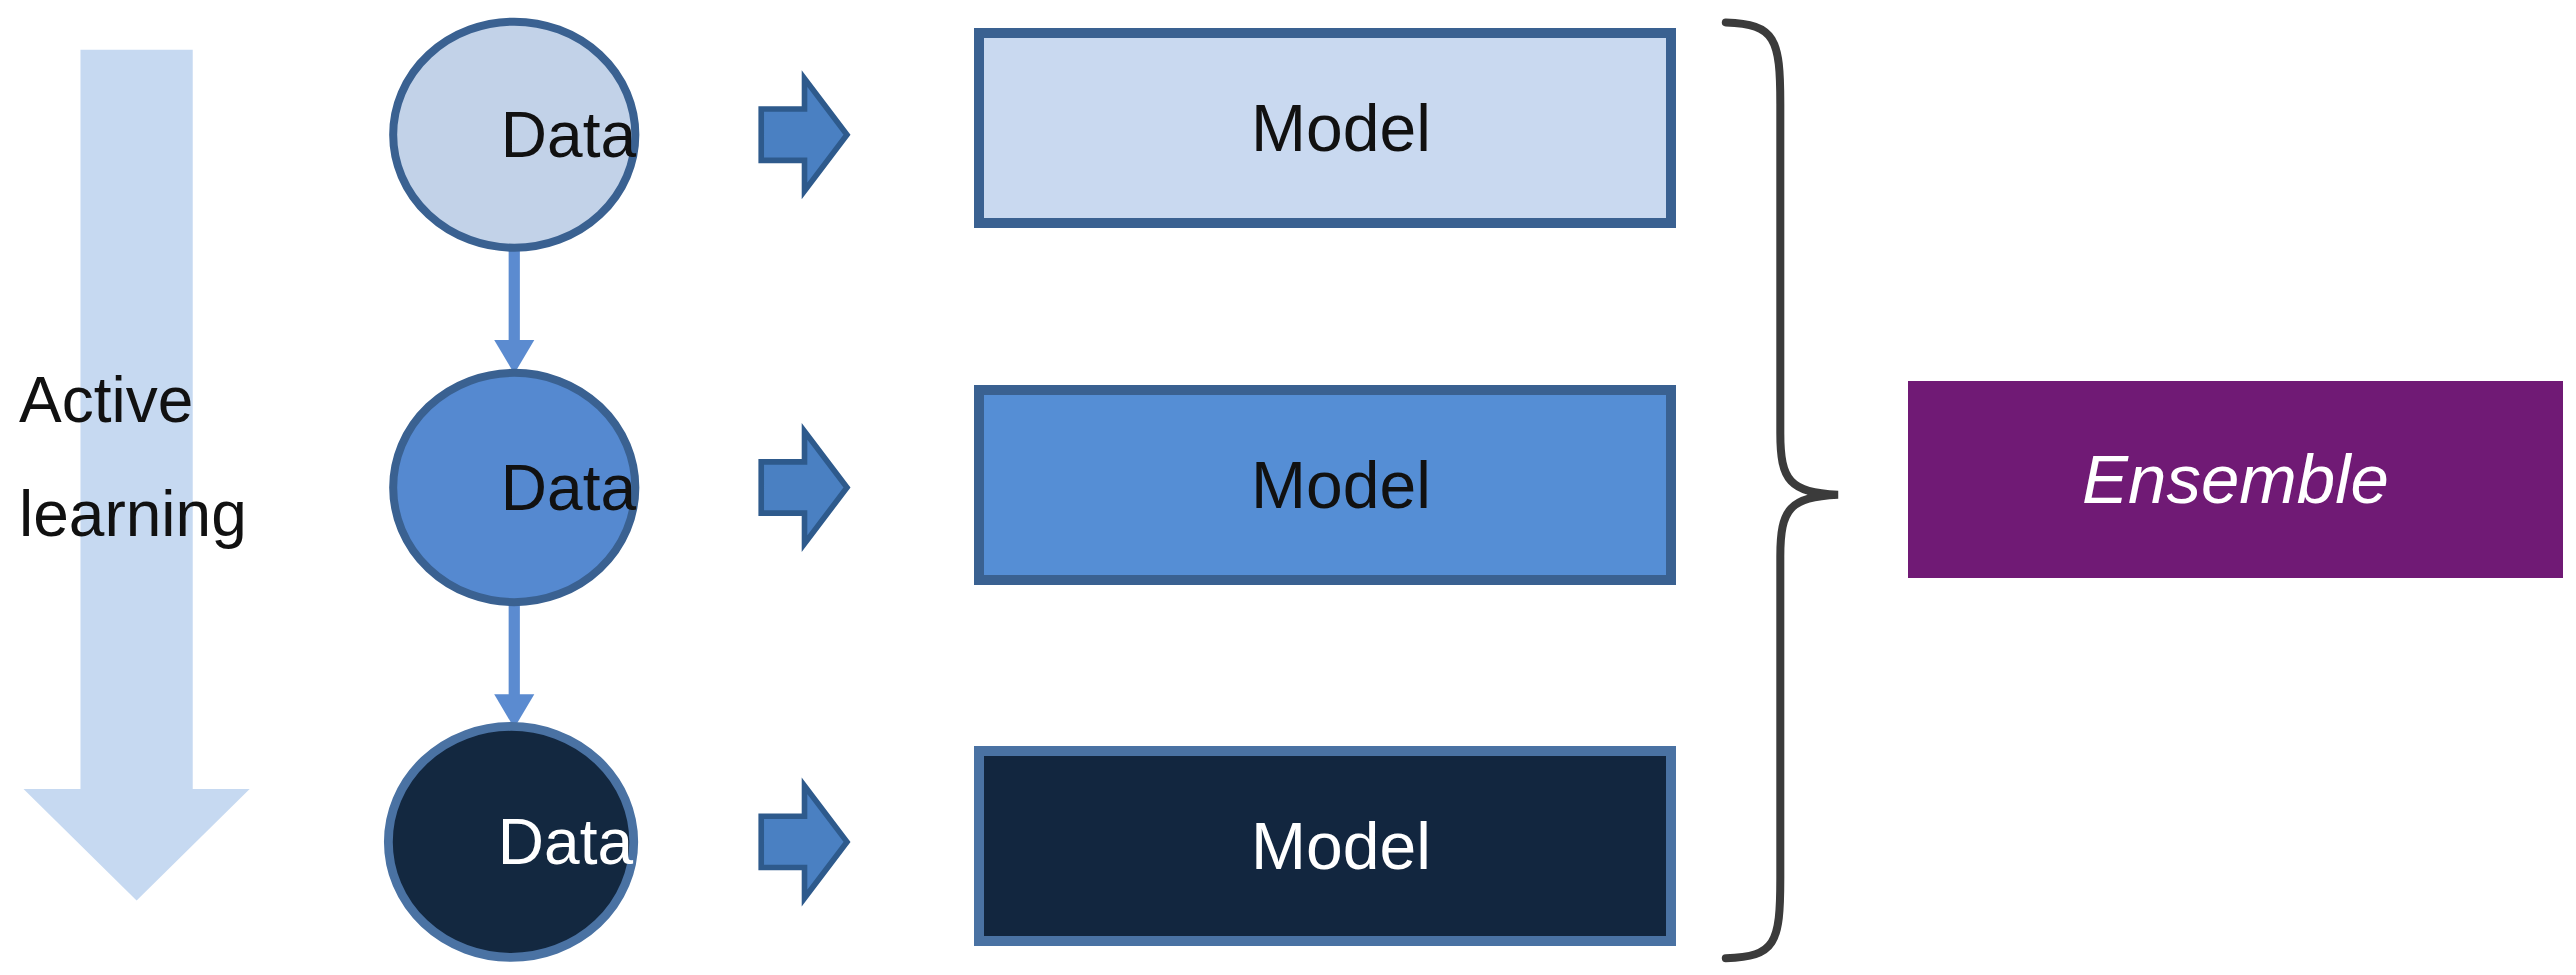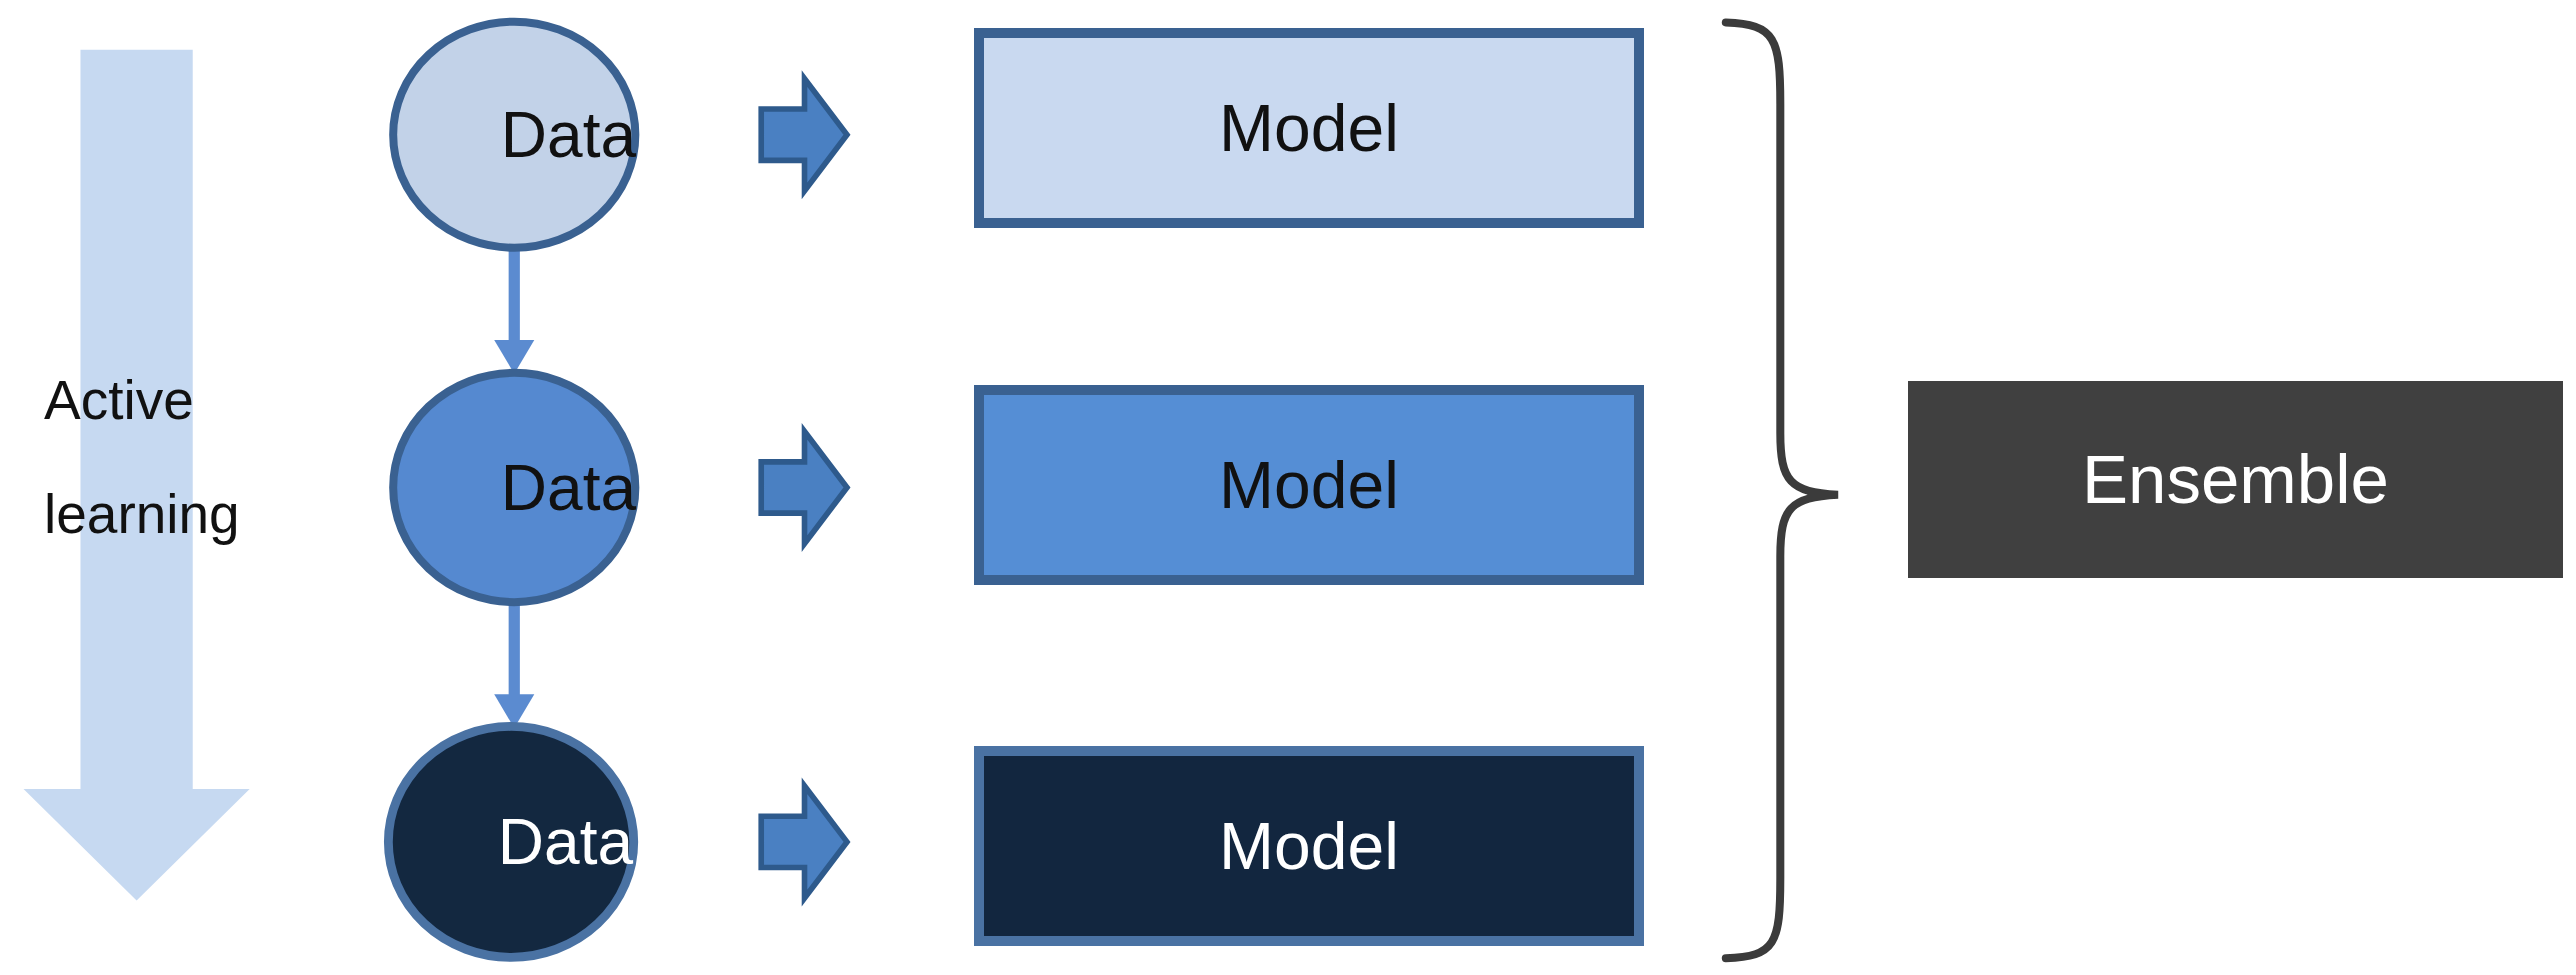--- a/index.html
+++ b/index.html
@@ -15,23 +15,23 @@
     background: #ffffff;
     overflow: hidden;
   }
   .layer {
     position: absolute;
     left: 0;
     top: 0;
   }
   .left-label {
     position: absolute;
-    left: 44px;
+    left: 19px;
     top: 343px;
-    font-size: 55px;
+    font-size: 64px;
     line-height: 114px;
     color: #111111;
     letter-spacing: 0px;
     white-space: nowrap;
   }
   .node-label {
     position: absolute;
     width: 244px;
     text-align: right;
     font-size: 64px;
@@ -42,20 +42,21 @@
     position: absolute;
     left: 974px;
     width: 650px;
     height: 180px;
     border: 10.4px solid #3a6191;
     display: flex;
     align-items: center;
     justify-content: center;
     font-size: 66px;
     color: #111111;
+    padding-left: 32px;
   }
   .ensemble-box {
     position: absolute;
     left: 1908px;
     top: 381px;
     width: 655px;
     height: 197px;
     display: flex;
     align-items: center;
     justify-content: center;
@@ -111,18 +112,18 @@
   <div class="model-box" style="top: 28px; background-color: rgb(201, 217, 240); border-color: rgb(58, 97, 145); color: rgb(17, 17, 17);">
     <span>Model</span>
   </div>
   <div class="model-box" style="top: 385px; background-color: rgb(85, 142, 213); border-color: rgb(58, 97, 145); color: rgb(17, 17, 17);">
     <span>Model</span>
   </div>
   <div class="model-box" style="top: 746px; background-color: rgb(18, 38, 63); border-color: rgb(74, 114, 163); color: rgb(255, 255, 255);">
     <span>Model</span>
   </div>
 
-  <div class="ensemble-box" style="background-color: #404040; color: rgb(255, 255, 255);">
+  <div class="ensemble-box" style="background-color: #701a75; color: rgb(255, 255, 255); font-style: italic;">
     <span>Ensemble</span>
   </div>
 
 </div>
 
 
 </body></html>

